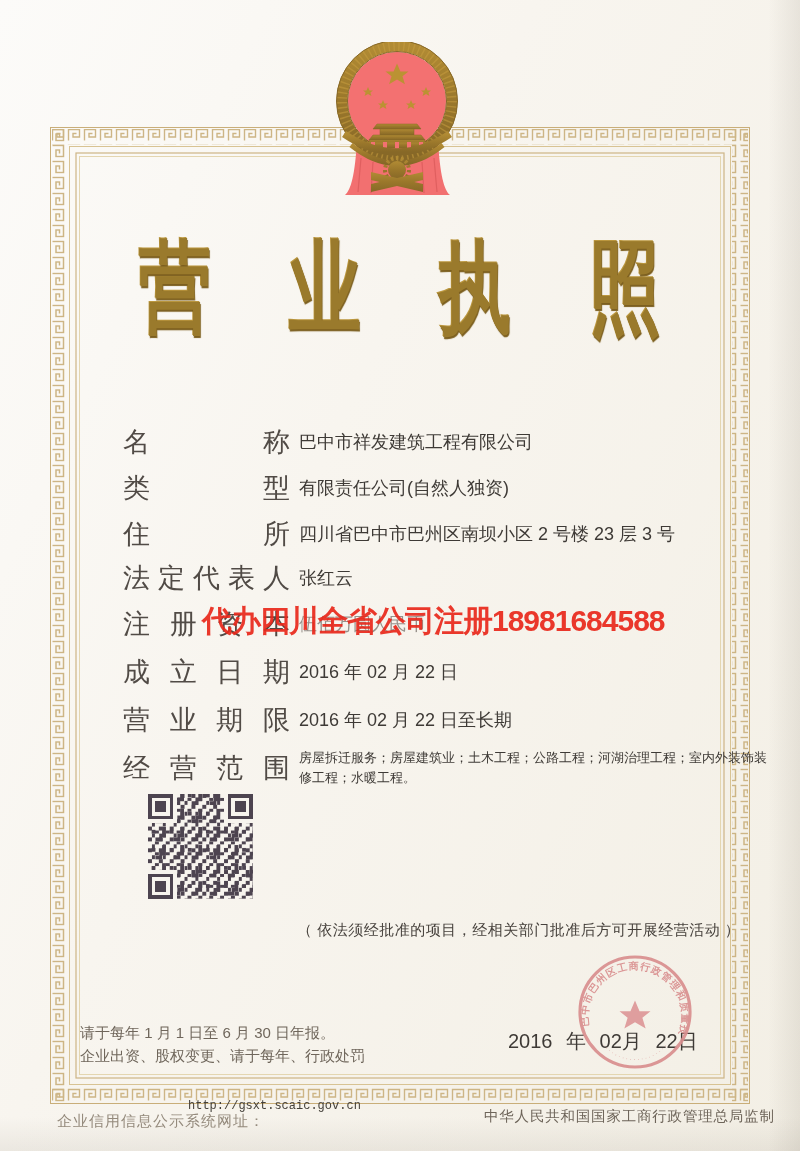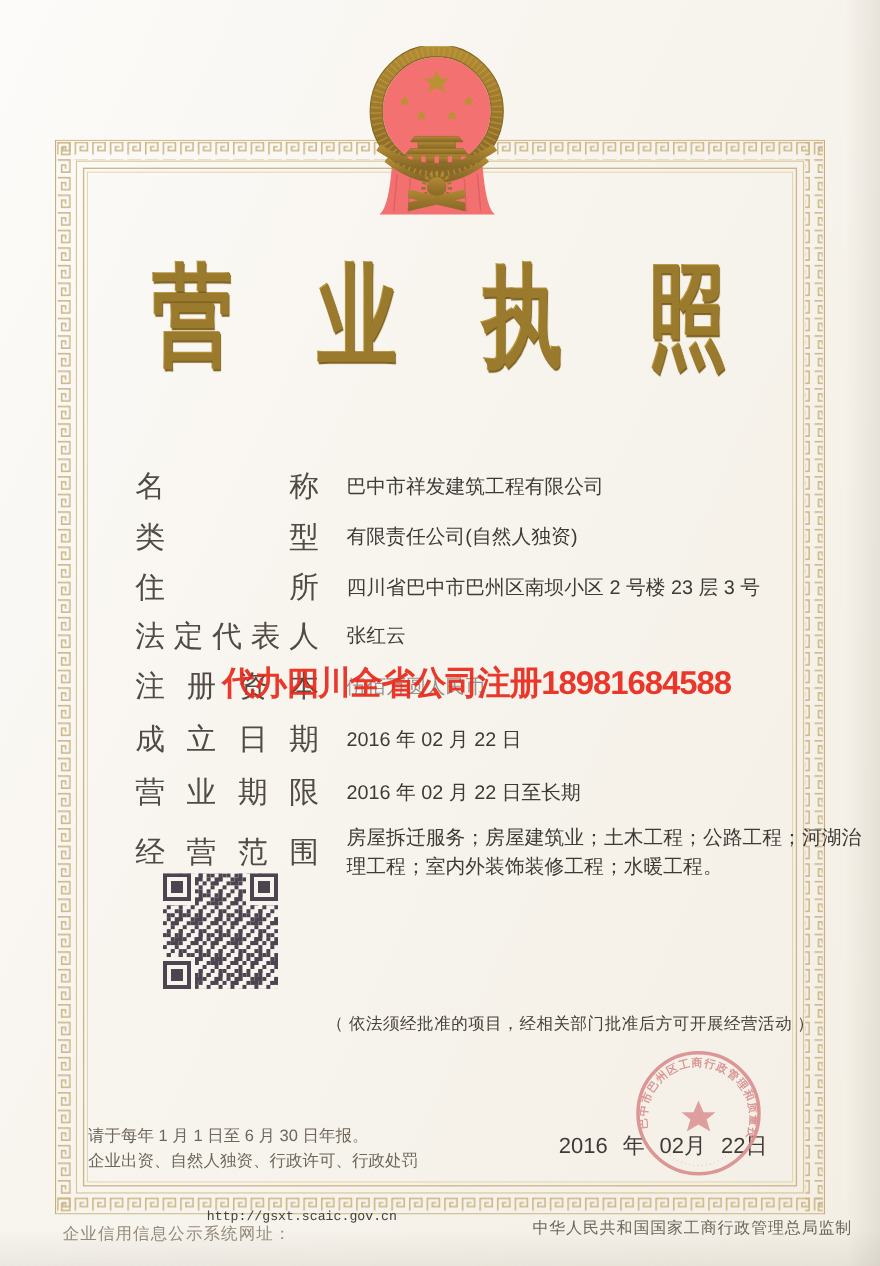--- a/index.html
+++ b/index.html
@@ -17,22 +17,22 @@
     text-shadow:1px 2px 1px #7c5f1f,-1px -1px 0 #bb973f;}
   
   .credit{left:345px;top:369px;display:flex;align-items:baseline;white-space:nowrap;}
   .credit .lbl{font-size:19px;font-weight:bold;color:#4b4540;letter-spacing:1px;}
   .credit .code{margin-left:16px;font-size:17px;letter-spacing:1.5px;color:#6e665f;
     font-family:"DejaVu Serif",serif;}
   
   .row{position:absolute;left:123px;display:flex;align-items:center;}
   .f-label{display:flex;justify-content:space-between;width:167px;flex:none;
     font-size:27px;color:#514b46;}
-  .f-value{margin-left:25px;font-size:18px;color:#3e3a36;white-space:nowrap;}
-  .f-value.small{font-size:18px;line-height:1.5;white-space:normal;width:470px;}
+  .f-value{margin-left:9px;font-size:18px;color:#3e3a36;white-space:nowrap;}
+  .f-value.small{font-size:13px;line-height:1.5;white-space:normal;width:470px;}
   .f-value.obscured{color:#98928c;filter:blur(.4px);}
   
   .watermark{left:202px;top:601px;font-size:30px;font-weight:bold;white-space:nowrap;
     letter-spacing:-1px;color:rgba(232,39,26,.92);z-index:6;}
   .note{left:297px;top:921px;font-size:15px;letter-spacing:.5px;color:#46413c;white-space:nowrap;}
   .regauth{left:413px;top:986px;font-size:24px;letter-spacing:14px;color:#56504a;white-space:nowrap;}
   .issue-date{left:508px;top:1028px;font-size:20px;word-spacing:8px;color:#3e3a36;white-space:nowrap;z-index:3;}
   .annual{left:80px;top:1022px;font-size:15px;line-height:1.5;color:#6f665b;}
   .site-label{left:57px;top:1112px;font-size:15px;letter-spacing:1px;color:#948a7c;
     font-family:"Liberation Serif",serif;}
@@ -243,20 +243,20 @@
       <textPath href="#sealArc" startOffset="4">巴中市巴州区工商行政管理和质量技术监督局</textPath>
     </text>
     <path id="sealBot" d="M 24,90 A 42,42 0 0 0 92,90" fill="none"></path>
     <text font-size="6" fill="#d98f8f" letter-spacing="2">
       <textPath href="#sealBot" startOffset="2">··························</textPath>
     </text>
   </svg>
 
   <div class="abs annual">
     <div>请于每年 1 月 1 日至 6 月 30 日年报。</div>
-    <div>企业出资、自然人独资、行政许可、行政处罚</div>
+    <div>企业出资、股权变更、请于每年、行政处罚</div>
   </div>
 
   <div class="abs site-label">企业信用信息公示系统网址：</div>
   <div class="abs site-url">http://gsxt.scaic.gov.cn</div>
   <div class="abs producer">中华人民共和国国家工商行政管理总局监制</div>
 
 </div>
 
 </body></html>

